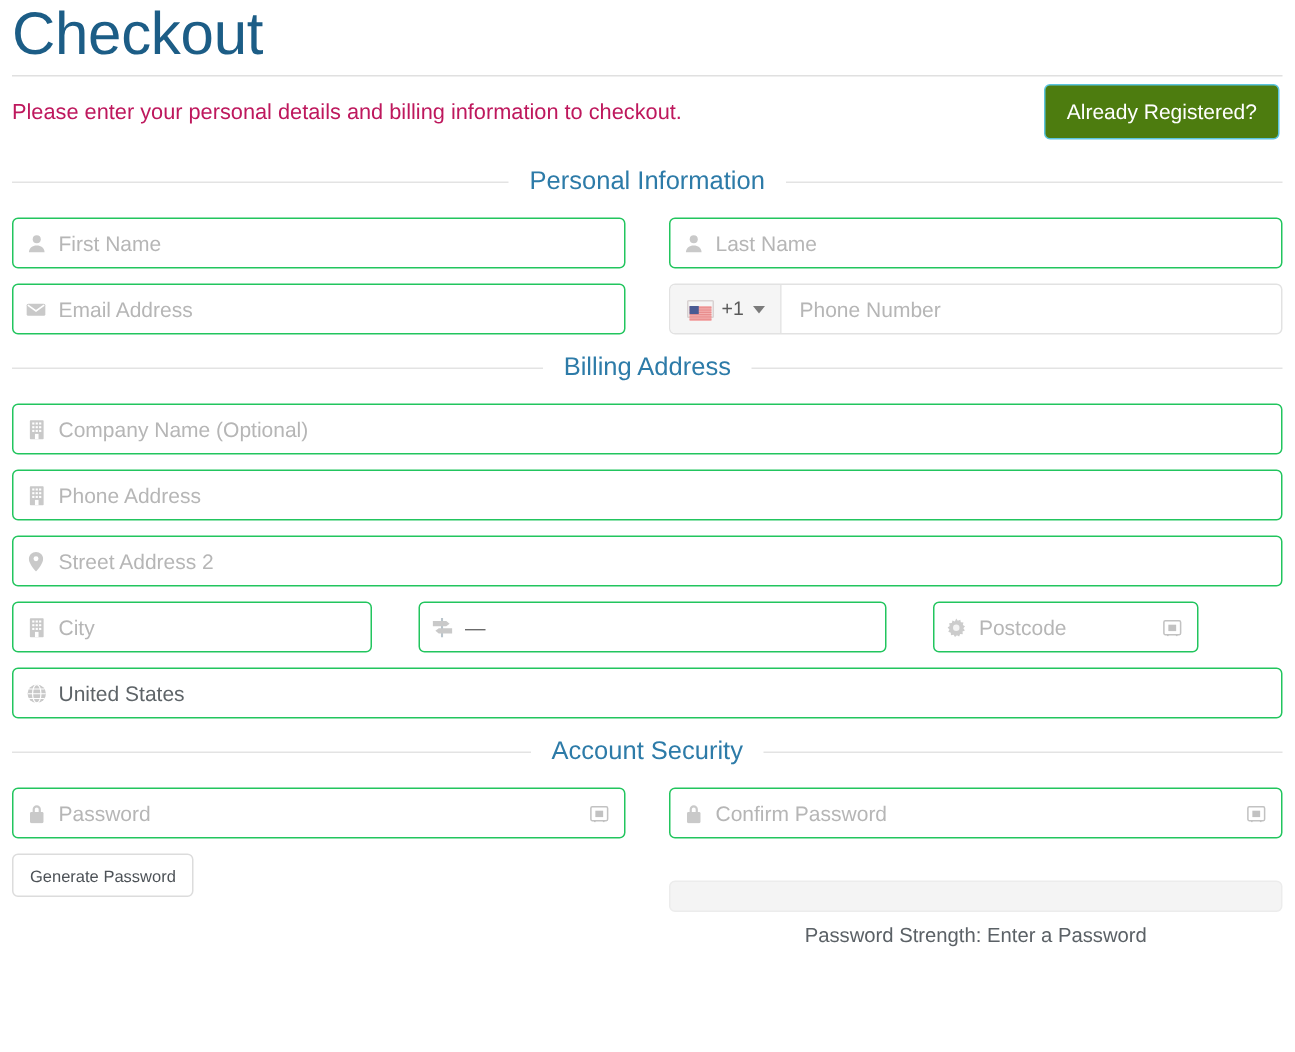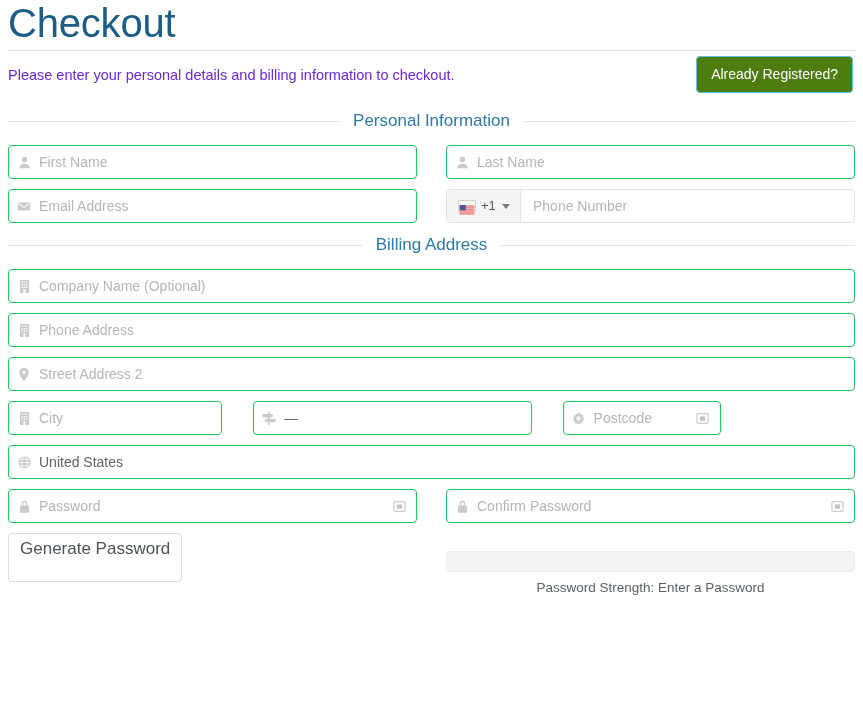--- a/index.html
+++ b/index.html
@@ -37,21 +37,21 @@
     border-top: 1px solid #e0e0e0;
     margin: 0 0 0 0;
   }
 
   .subhead-row {
     position: relative;
     height: 48px;
   }
   .lead-text {
     font-size: 14.5px;
-    color: #6d28d9;
+    color: #be185d;
     line-height: 20px;
     position: absolute;
     left: 0;
     top: 14px;
   }
   .already-btn {
     position: absolute;
     right: 2px;
     top: 5px;
     background: #4d7c0f;
@@ -185,41 +185,41 @@
   .phone-input {
     flex: 1 1 auto;
     display: flex;
     align-items: center;
     padding-left: 12px;
     font-size: 14px;
     color: #b6b6b6;
   }
 
   
-  .addr3 { display: flex; width: 713px; margin-bottom: 10px; border-radius: 16px; }
+  .addr3 { display: flex; width: 791px; margin-bottom: 10px; border-radius: 16px; }
   .addr3 .c1 { width: 258px; }
   .addr3 .c2 { width: 336px; margin-left: 31px; }
   .addr3 .c3 { width: 191px; margin-left: 31px; }
 
   
   .secrow {
     display: flex;
     width: 847px;
     margin-top: 10px;
     align-items: flex-start;
   }
   .genbtn {
     background: #ffffff;
     border: 1px solid #dcdcdc;
     border-radius: 4px;
     color: #4d5257;
     font-family: "Liberation Sans", sans-serif;
-    font-size: 17px;
+    font-size: 11px;
     line-height: 16px;
-    padding: 7px 11px 24px 11px;
+    padding: 7px 11px 4px 11px;
     cursor: pointer;
     white-space: nowrap;
     text-align: center;
   }
   .strength-wrap {
     width: 409px;
     margin-left: 29px;
     margin-top: 18px;
   }
   .strength-bar {
@@ -459,20 +459,25 @@
               <path d="M1.5 3.6h11"></path>
                 <path d="M1.5 10.4h11"></path>
             </g>
           </svg>
         </span>
         <span class="ph value">United States</span>
       </div>
     </div>
   </div>
 
+  <div class="legend">
+    <span class="line"></span>
+    <span class="legend-text">Account Security</span>
+    <span class="line"></span>
+  </div>
 
   <div class="row">
     <div class="col-half">
       <div class="field">
         <span class="icon-slot">
           <svg width="11" height="13" viewBox="0 0 12 14" fill="#c9c9c9">
             <path d="M3 6V3.8a3 3 0 016 0V6h-1.6V3.8a1.4 1.4 0 00-2.8 0V6z"></path>
             <rect x="1.1" y="5.8" width="9.8" height="8.1" rx="1"></rect>
           </svg>
         </span>

